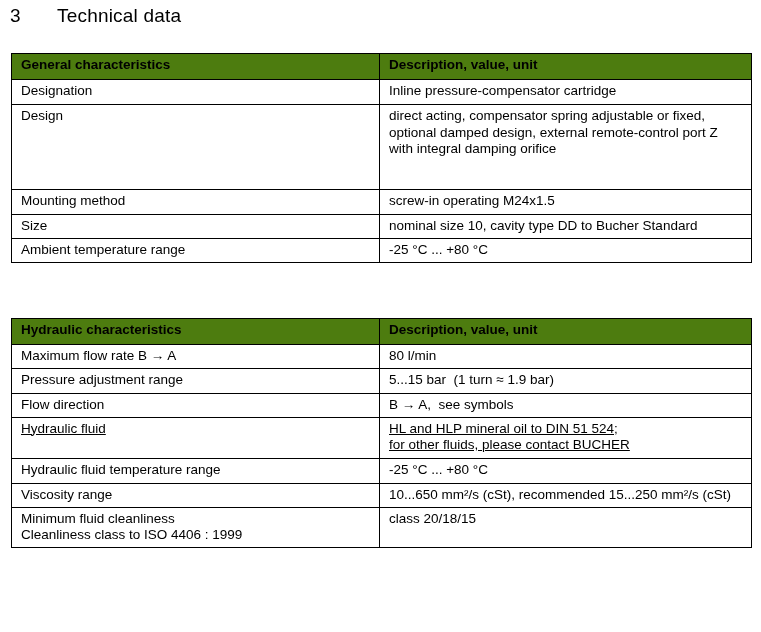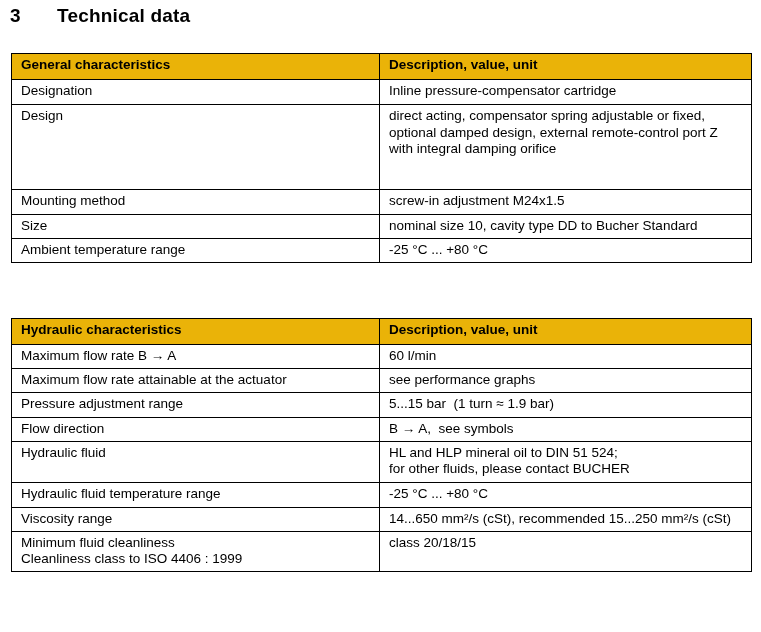--- a/index.html
+++ b/index.html
@@ -11,21 +11,21 @@
     color: #000000;
     overflow: hidden;
   }
   .page {
     width: 761px;
     height: 632px;
     padding: 4px 10px 0 10px;
   }
   .page-title {
     font-size: 19px;
-    font-weight: bold;
+    font-weight: normal;
     line-height: 23px;
     letter-spacing: 0.2px;
     margin-bottom: 26px;
   }
   .page-title .num {
     display: inline-block;
     width: 47px;
   }
   table.datatable {
     border-collapse: collapse;
@@ -39,30 +39,30 @@
     border: 1.5px solid #000000;
     vertical-align: top;
     text-align: left;
     font-size: 13.5px;
     line-height: 16.5px;
     padding: 3px 6px 3px 9px;
     white-space: pre-wrap;
     overflow: hidden;
   }
   .datatable th {
-    background: #eab308;
+    background: #4d7c0f;
     font-weight: bold;
   }
   .gap { height: 55px; }
   tr.h26 { height: 26px; }
   tr.h25 { height: 25px; }
   tr.h24 { height: 24px; }
   tr.h23 { height: 23px; }
   tr.h40 { height: 40px; }
-  tr.h41 { height: 41px; }
+  tr.h41 { height: 41px; text-decoration: underline; }
   tr.h67 { height: 85px; }
 </style>
 </head>
 <body>
 
 <div class="page">
 
   <div class="page-title"><span class="num">3</span><span>Technical data</span></div>
 
   <table class="datatable">
@@ -80,21 +80,21 @@
       <td>Inline pressure-compensator cartridge</td>
     </tr>
     <tr class="h67">
       <td>Design</td>
       <td>direct acting, compensator spring adjustable or fixed,
 optional damped design, external remote-control port Z
 with integral damping orifice</td>
     </tr>
     <tr class="h25">
       <td>Mounting method</td>
-      <td>screw-in adjustment M24x1.5</td>
+      <td>screw-in operating M24x1.5</td>
     </tr>
     <tr class="h24">
       <td>Size</td>
       <td>nominal size 10, cavity type DD to Bucher Standard</td>
     </tr>
     <tr class="h23">
       <td>Ambient temperature range</td>
       <td>-25 °C ... +80 °C</td>
     </tr>
   </tbody>
@@ -107,46 +107,42 @@
         <col class="c1">
         <col class="c2">
       </colgroup>
     <tbody>
         <tr class="h26">
       <th>Hydraulic characteristics</th>
       <th>Description, value, unit</th>
     </tr>
     <tr class="h24">
       <td>Maximum flow rate B → A</td>
-      <td>60 l/min</td>
-    </tr>
-    <tr class="h24">
-      <td>Maximum flow rate attainable at the actuator</td>
-      <td>see performance graphs</td>
+      <td>80 l/min</td>
     </tr>
     <tr class="h25">
       <td>Pressure adjustment range</td>
       <td>5...15 bar  (1 turn ≈ 1.9 bar)</td>
     </tr>
     <tr class="h24">
       <td>Flow direction</td>
       <td>B → A,  see symbols</td>
     </tr>
     <tr class="h41">
       <td>Hydraulic fluid</td>
       <td>HL and HLP mineral oil to DIN 51 524;
 for other fluids, please contact BUCHER</td>
     </tr>
     <tr class="h25">
       <td>Hydraulic fluid temperature range</td>
       <td>-25 °C ... +80 °C</td>
     </tr>
     <tr class="h24">
       <td>Viscosity range</td>
-      <td>14...650 mm²/s (cSt), recommended 15...250 mm²/s (cSt)</td>
+      <td>10...650 mm²/s (cSt), recommended 15...250 mm²/s (cSt)</td>
     </tr>
     <tr class="h40">
       <td>Minimum fluid cleanliness
 Cleanliness class to ISO 4406 : 1999</td>
       <td>class 20/18/15</td>
     </tr>
   </tbody>
     </table>
 
 </div>

